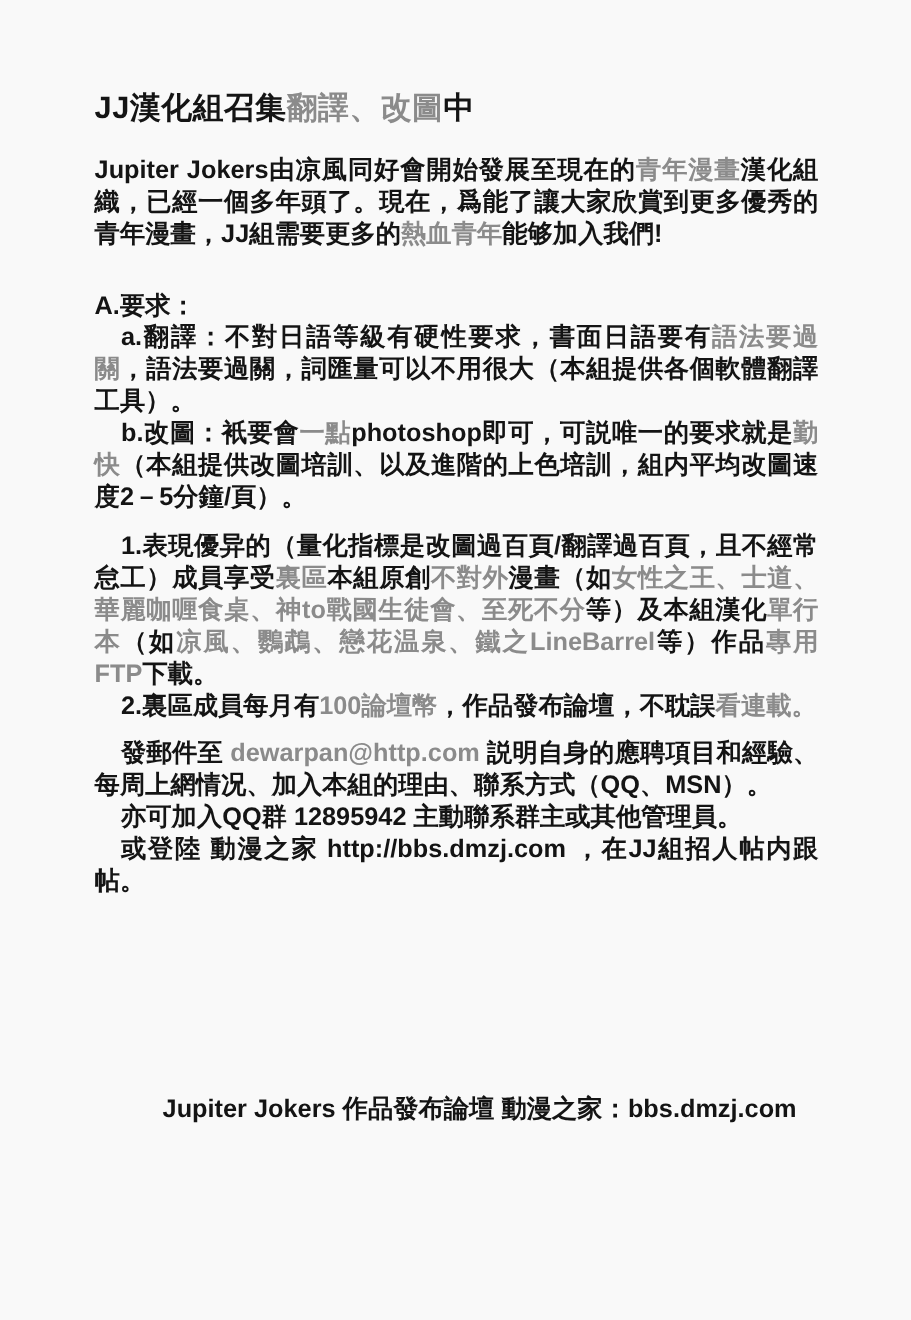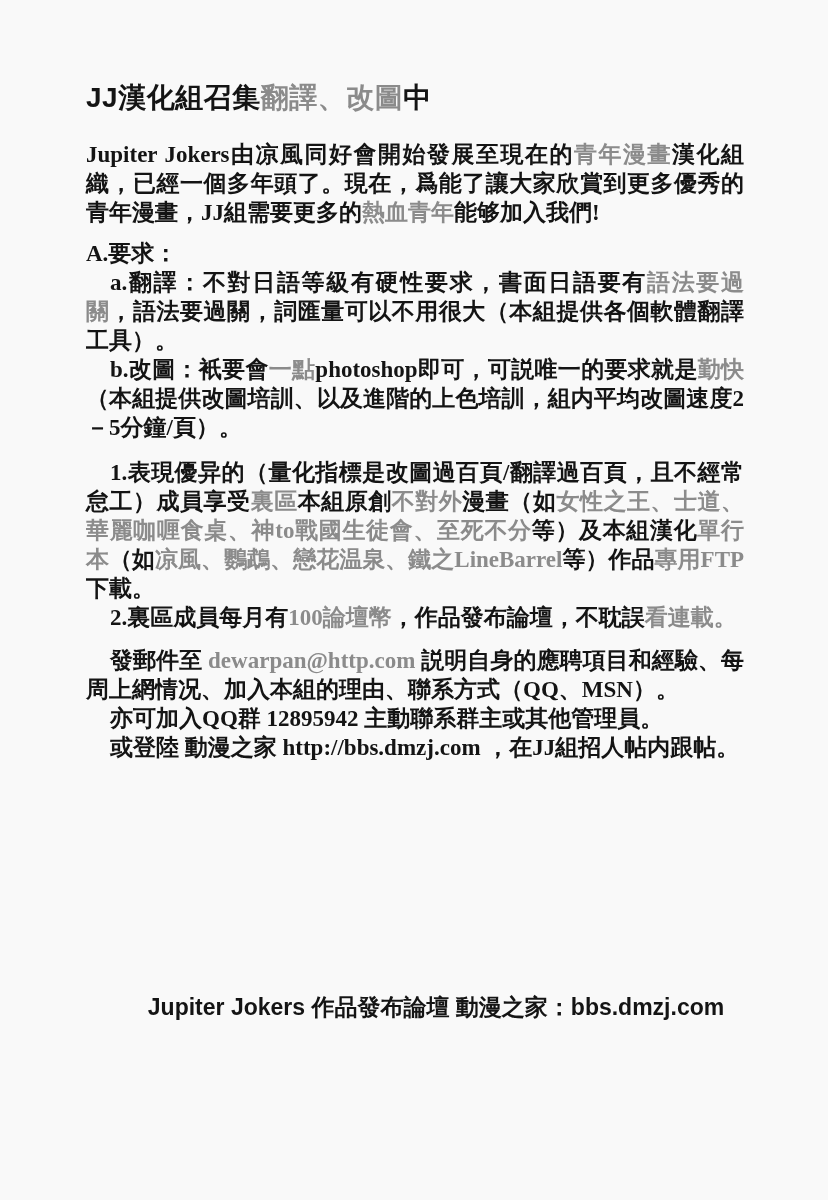--- a/index.html
+++ b/index.html
@@ -27,24 +27,23 @@
     color: var(--ink, #141414);
     letter-spacing: 0.5px;
   }
   .para {
     margin: 0;
     font-size: 23px;
     line-height: 29px;
     font-weight: bold;
     color: var(--ink, #141414);
     text-align: justify;
-    font-family: Liberation Serif, serif;
   }
   .indent { text-indent: 24px; }
-  .section-a { margin-top: 12px; }
+  .section-a { margin-top: 36px; }
   .section-b { margin-top: 16px; }
   .section-c { margin-top: 14px; }
   .postscript { margin-top: 15px; }
   .footer {
     position: absolute;
     left: 0; top: 993px;
     width: 828px;
     box-sizing: border-box;
     padding-left: 44px;
     text-align: center;

